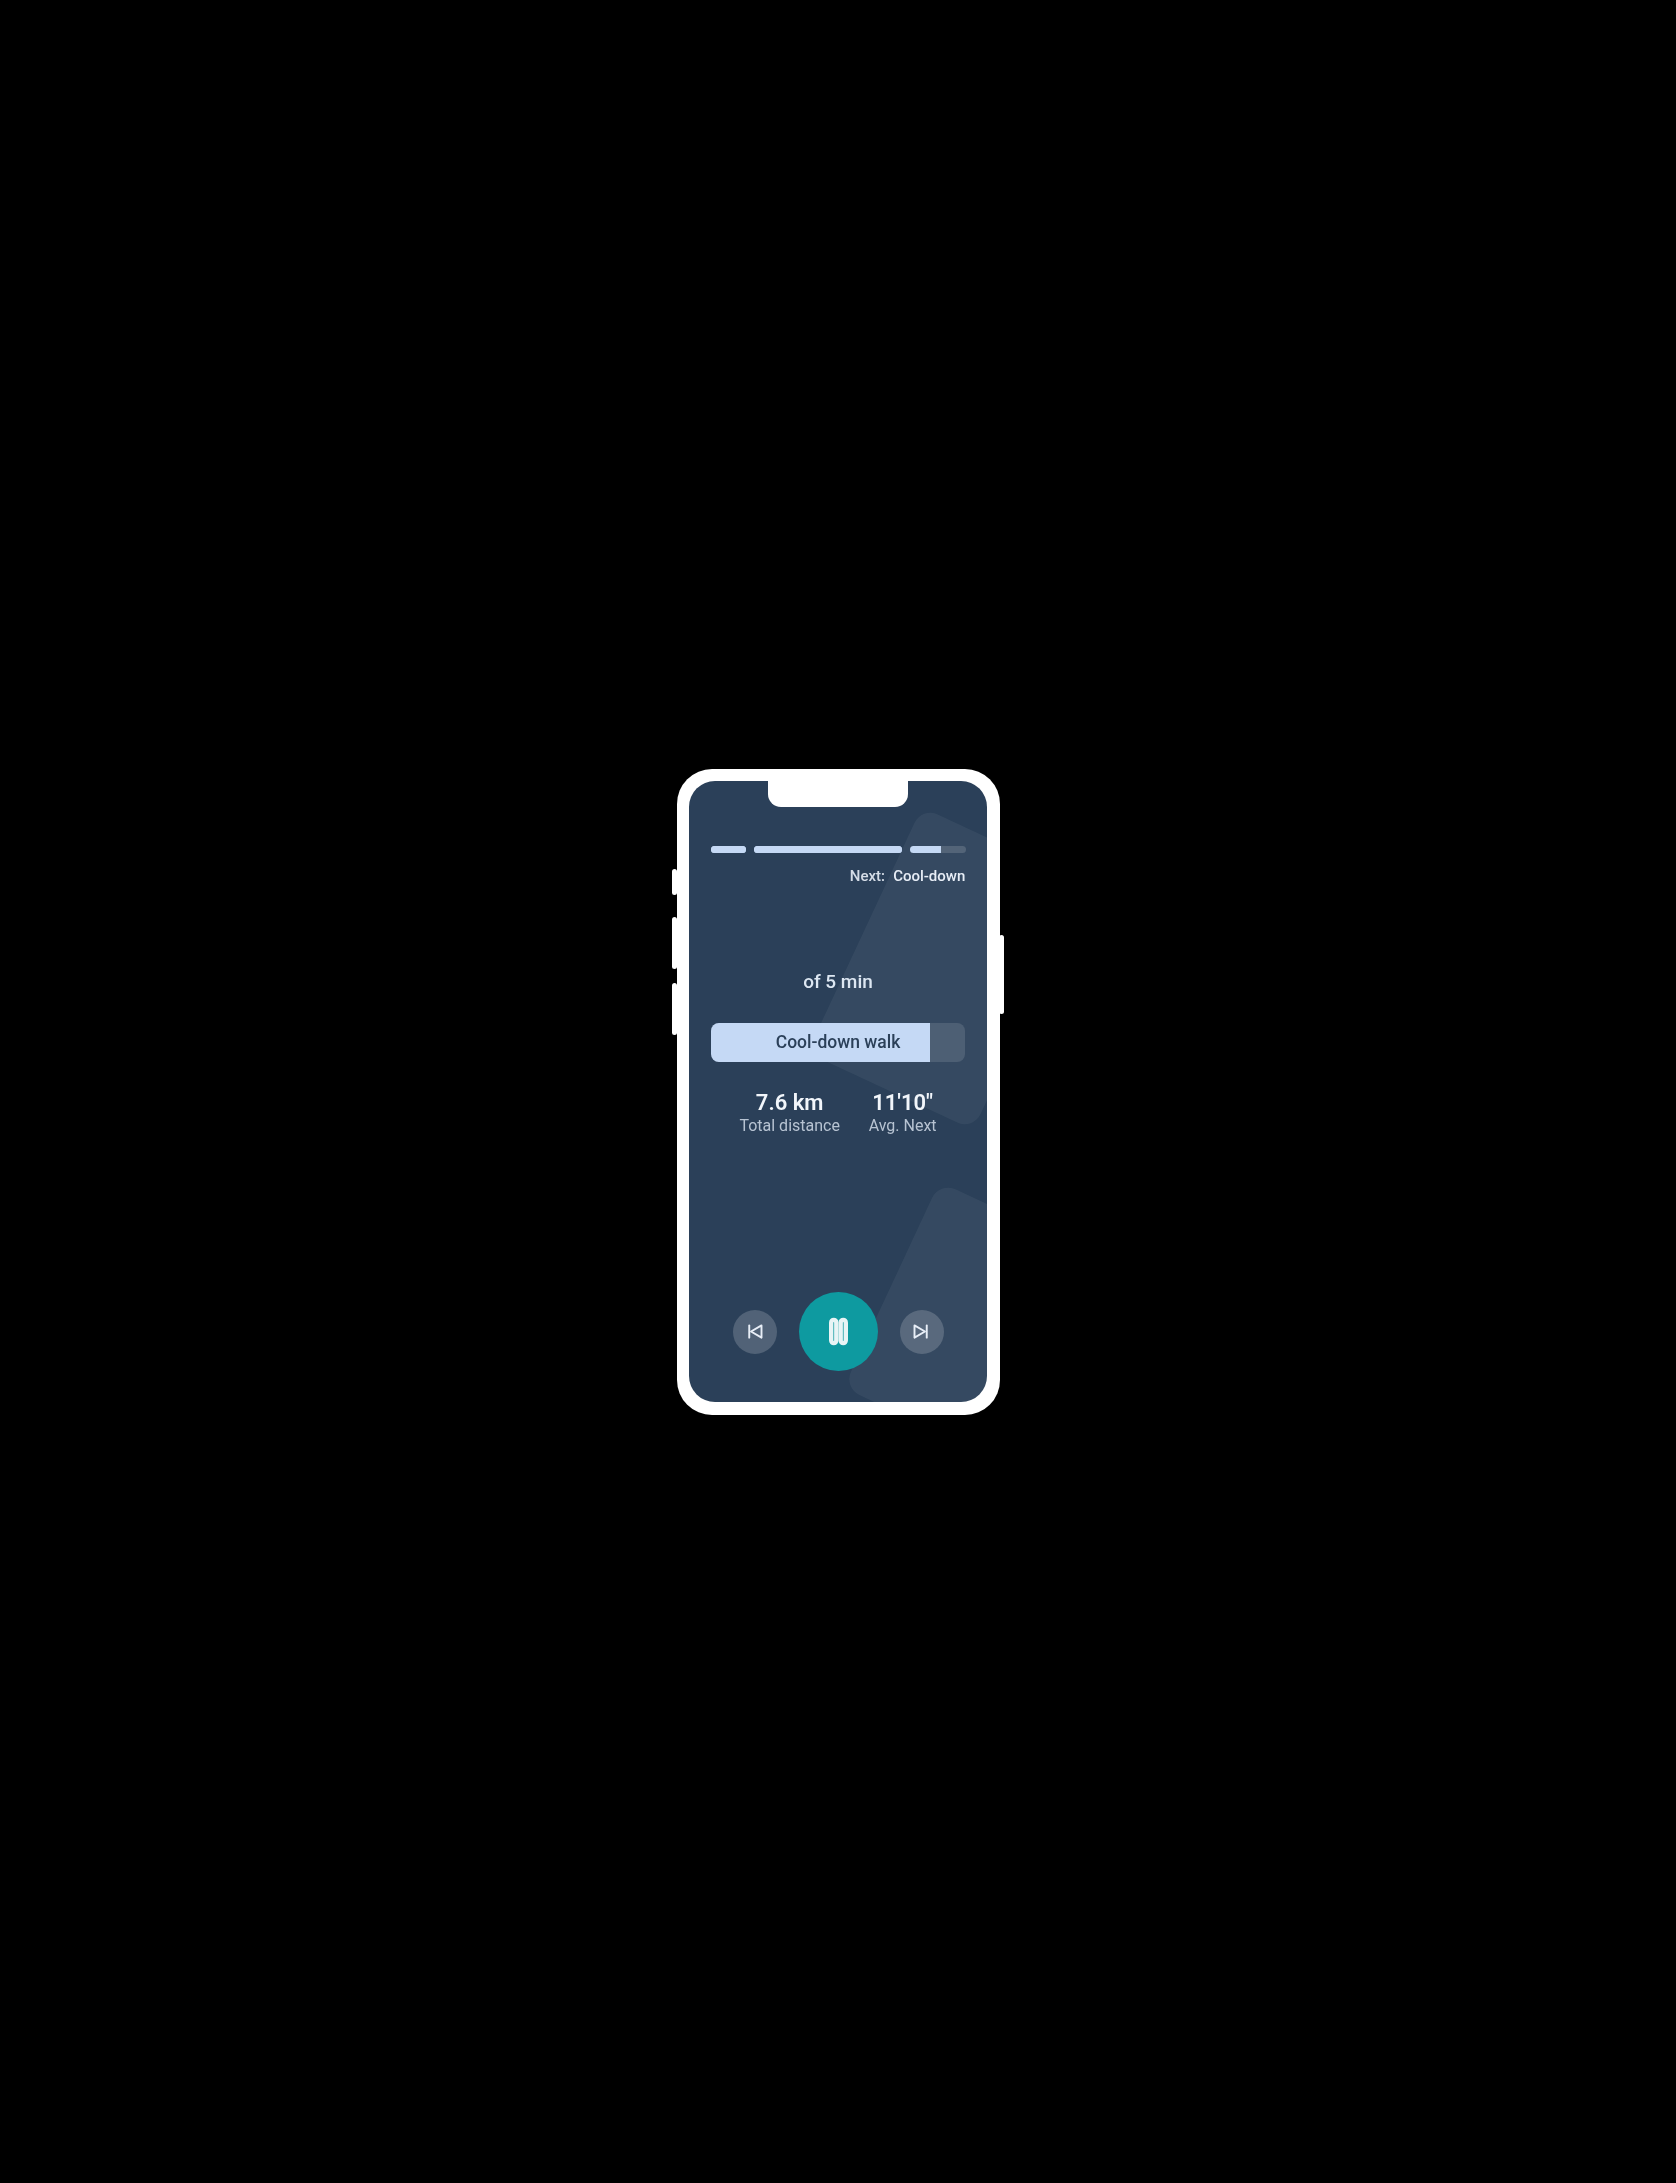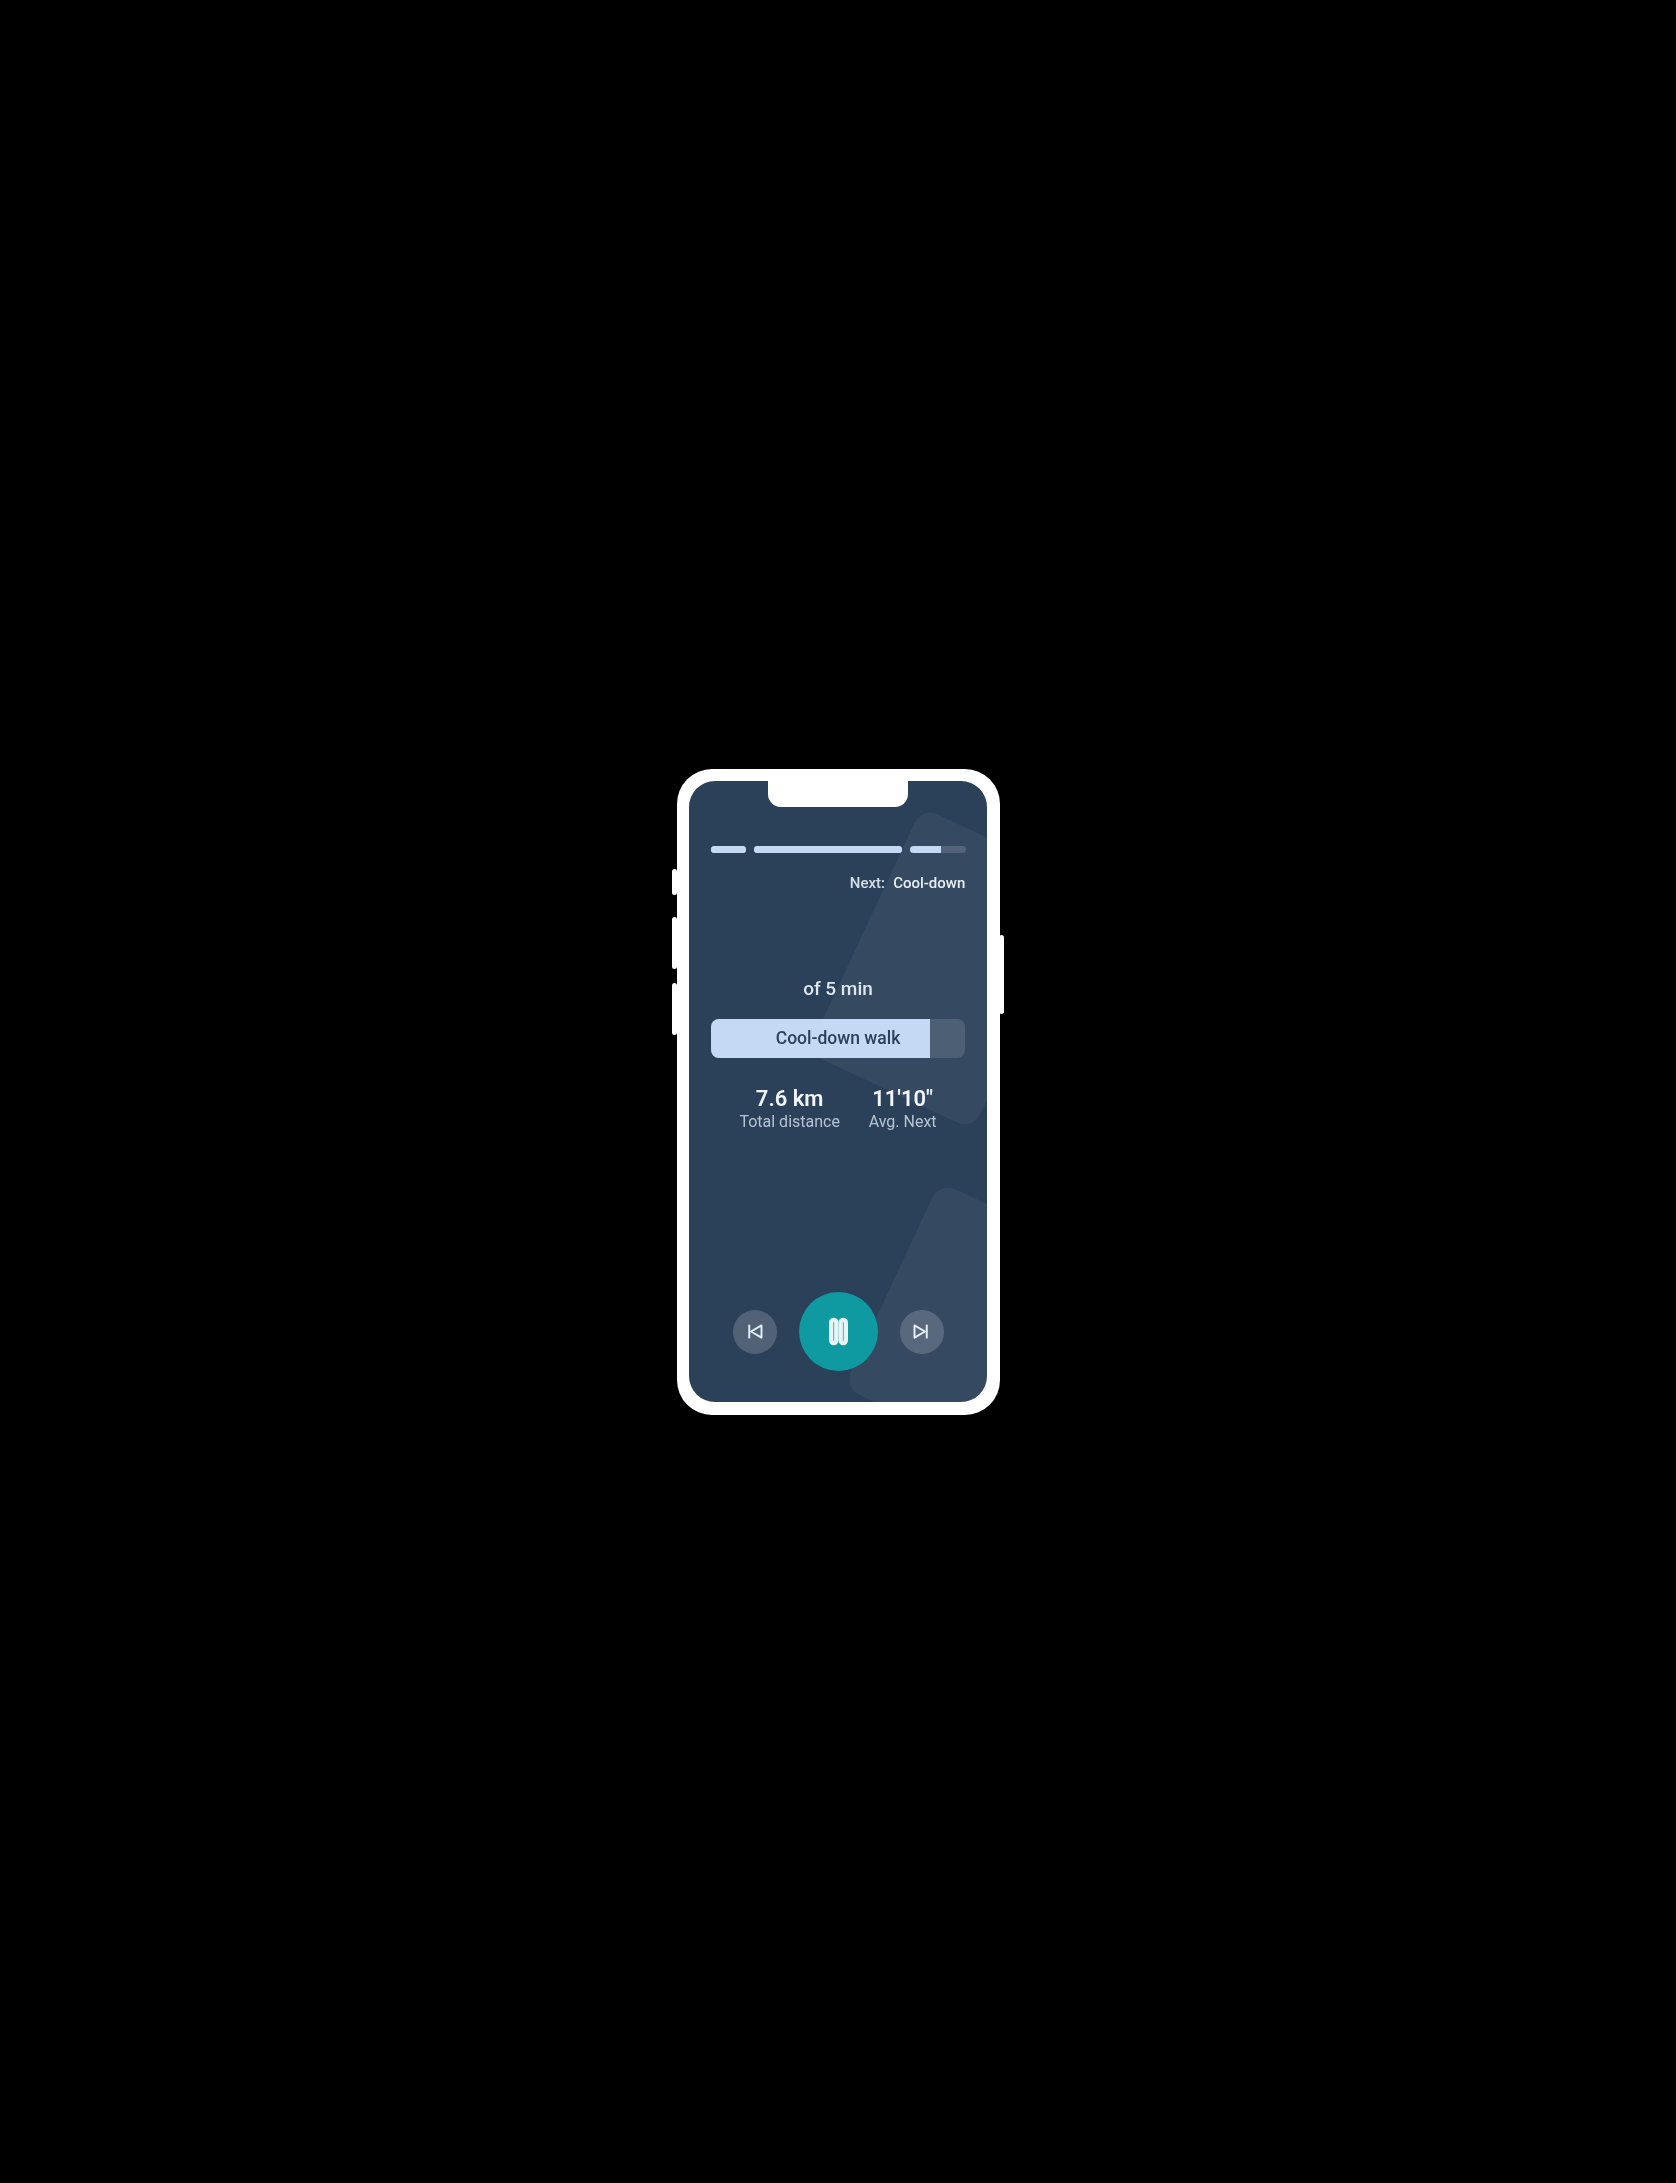--- a/index.html
+++ b/index.html
@@ -85,21 +85,21 @@
     overflow: hidden;
   }
   .seg .fill {
     position: absolute;
     left: 0; top: 0; bottom: 0;
     background: #c5d9f5;
   }
   .seg.partial { background: rgba(255,255,255,0.15); }
 
   .next-row {
-    margin-top: 21px;
+    margin-top: 14px;
     text-align: right;
     font-size: 15px;
     font-weight: 500;
     color: #e8eef7;
   }
   .next-row .label { opacity: 0.9; margin-right: 4.4px; }
 
   .timer-block {
     margin-top: 79px;
     text-align: center;
@@ -111,21 +111,21 @@
     color: #f2f6fb;
   }
   .of-total {
     font-size: 19px;
     font-weight: 500;
     color: #dde7f2;
     margin-top: 6.1px;
   }
 
   .activity-pill {
-    margin-top: 19px;
+    margin-top: 30px;
     height: 39px;
     border-radius: 7.9px;
     background: rgba(255,255,255,0.12);
     position: relative;
     overflow: hidden;
     display: flex;
     align-items: center;
     justify-content: center;
   }
   .activity-pill .fill {

